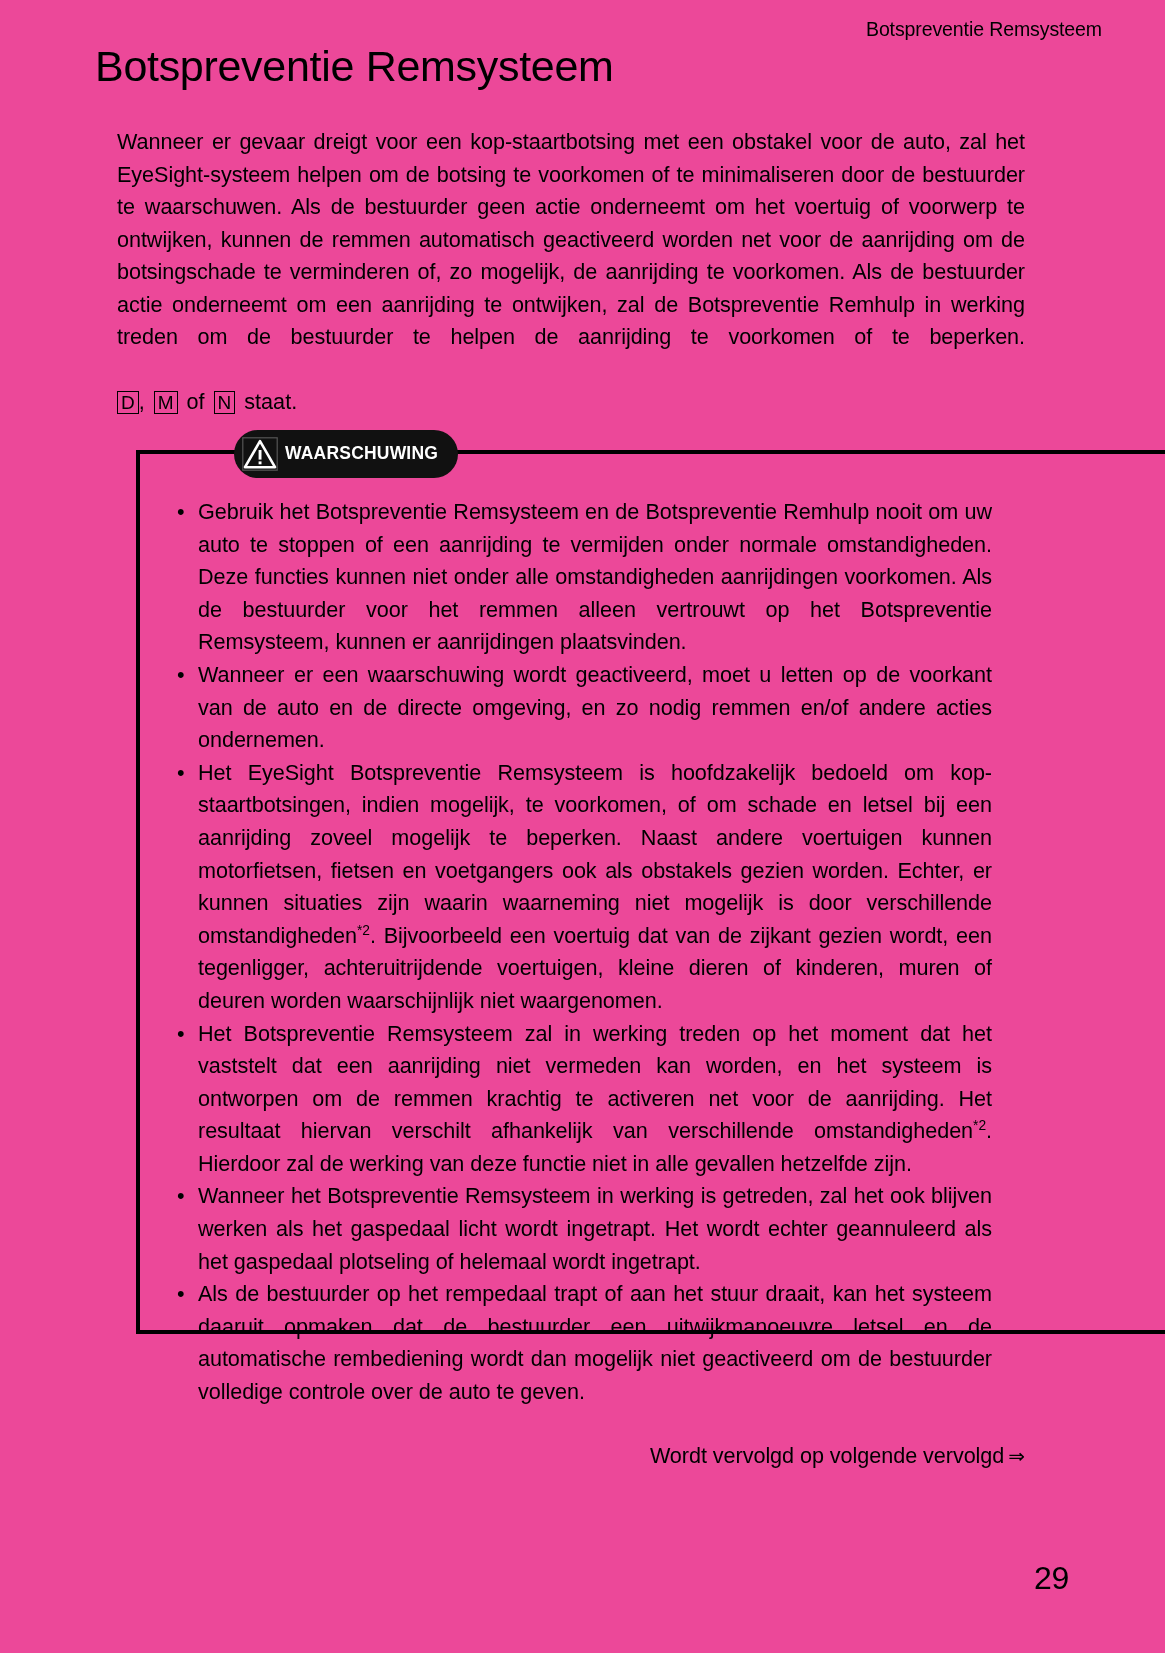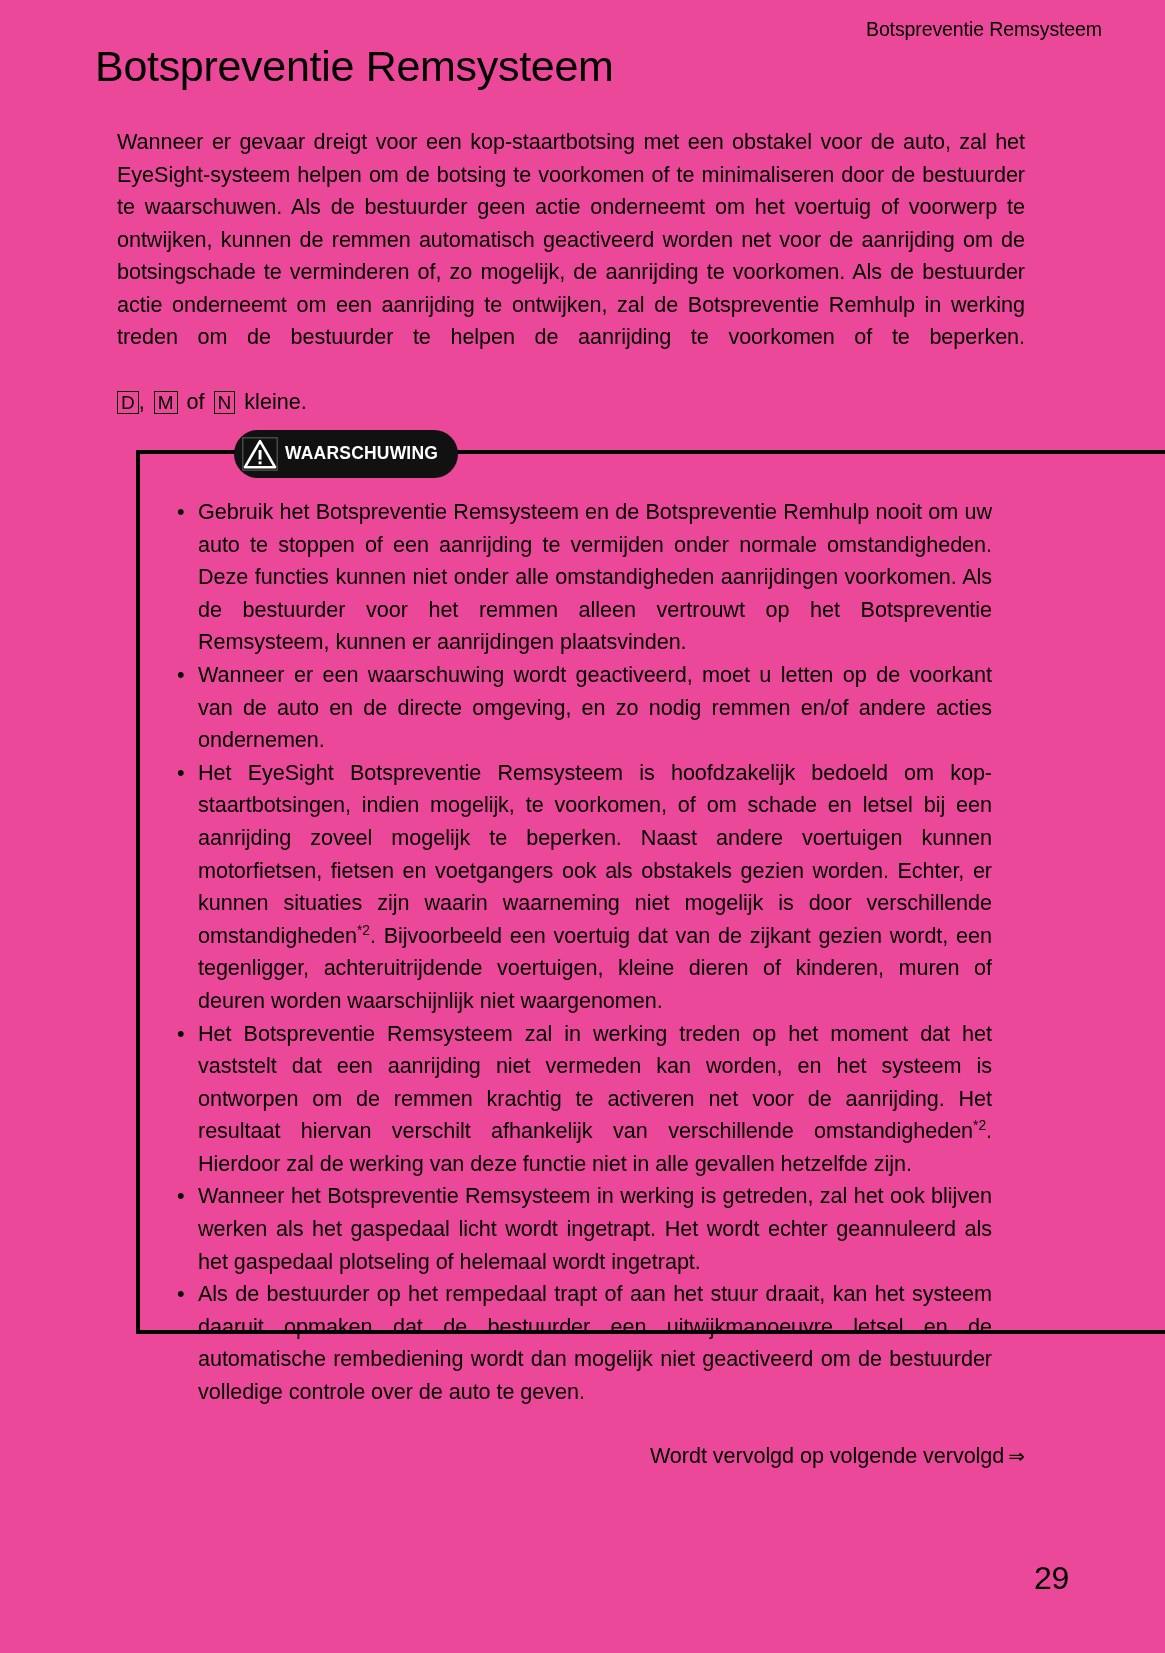--- a/index.html
+++ b/index.html
@@ -189,21 +189,21 @@
   <h1 class="chapter-title">Botspreventie Remsysteem</h1>
 
   <div class="intro">
     <p>Wanneer er gevaar dreigt voor een kop-staartbotsing met een obstakel voor de auto, zal het EyeSight-systeem helpen om de botsing te voorkomen of te minimaliseren door de bestuurder te waarschuwen. Als de bestuurder geen actie onderneemt om het voertuig of voorwerp te ontwijken, kunnen de remmen automatisch geactiveerd worden net voor de aanrijding om de botsingschade te verminderen of, zo mogelijk, de aanrijding te voorkomen. Als de bestuurder actie onderneemt om een aanrijding te ontwijken, zal de Botspreventie Remhulp in werking treden om de bestuurder te helpen de aanrijding te voorkomen of te beperken.</p>
     <div class="gearline">
       <span class="gearbox">D</span>
       <span class="gear-sep">,</span>
       <span class="gearbox">M</span>
       <span class="gear-word">of</span>
       <span class="gearbox">N</span>
-      <span class="gear-word">kleine.</span>
+      <span class="gear-word">staat.</span>
     </div>
   </div>
 
   <div class="warning-box">
 
     <div class="warning-badge">
       <svg class="warning-triangle" viewBox="0 0 36 34">
         <rect x="0.8" y="0.8" width="34.4" height="32.4" fill="none" stroke="#555555" stroke-width="1.2"></rect>
         <path d="M18 4.2 L33 30.2 L3 30.2 Z" fill="none" stroke="#ffffff" stroke-width="2.6" stroke-linejoin="round"></path>
         <rect x="16.6" y="13" width="2.9" height="9.6" fill="#ffffff"></rect>

